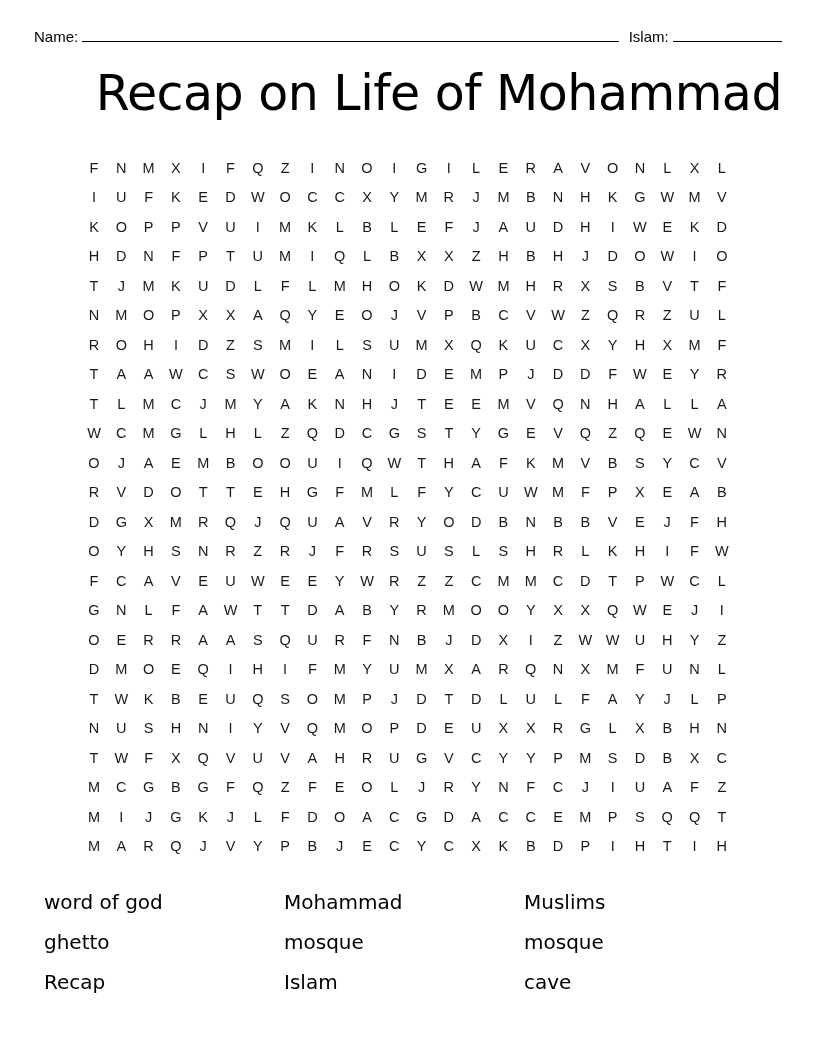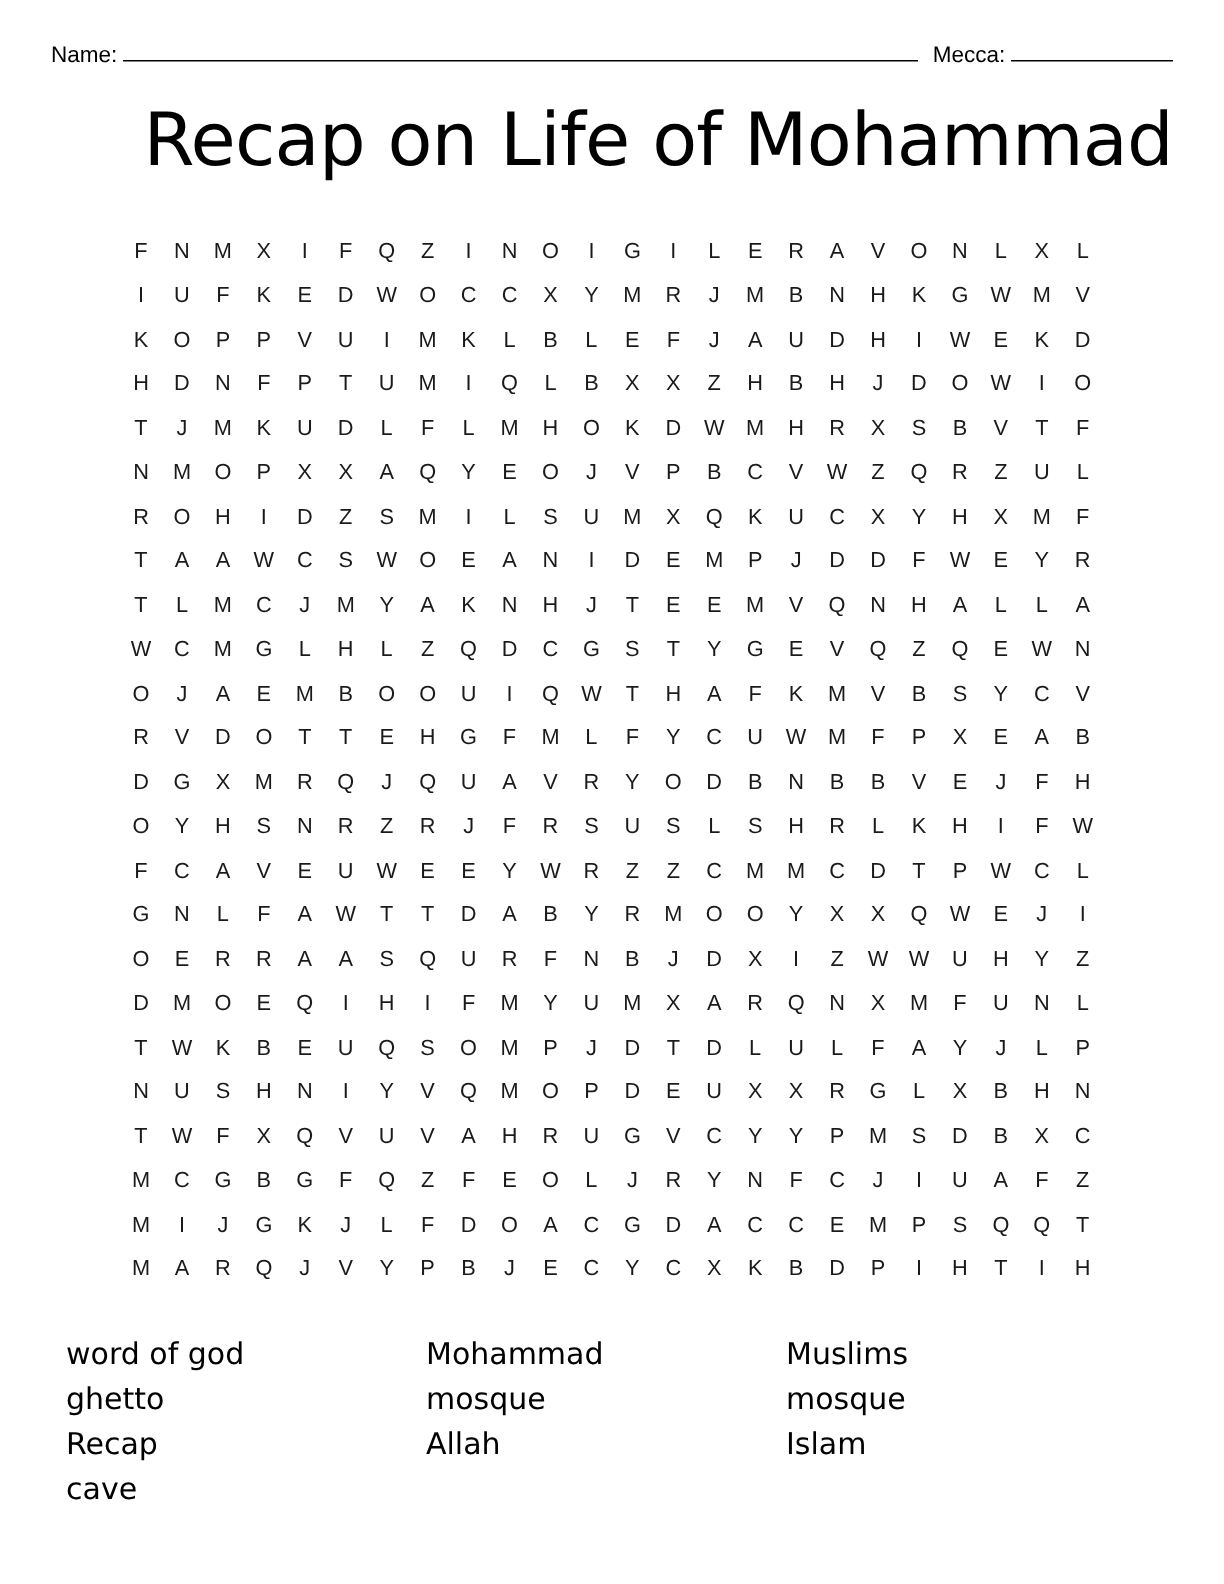--- a/index.html
+++ b/index.html
@@ -74,38 +74,38 @@
     font-size: 14.5px;
     font-family: "Liberation Sans", sans-serif;
     color: #1a1a1a;
   }
 
   
   .wordlist {
     margin: 26px 0 0 10px;
     display: grid;
     grid-template-columns: 240px 240px 1fr;
-    row-gap: 0;
+    row-gap: 10px;
     font-size: 20px;
     font-family: "DejaVu Sans", sans-serif;
   }
   .word {
     line-height: 1.5;
     white-space: nowrap;
   }
 </style>
 </head>
 <body>
 
 <div class="page">
 
   <div class="header-line">
     <span class="header-label">Name:</span>
     <span class="rule name-rule"></span>
-    <span class="header-label">Mecca:</span>
+    <span class="header-label">Islam:</span>
     <span class="rule date-rule"></span>
   </div>
 
   <h1 class="title">Recap on Life of Mohammad</h1>
 
   <div class="grid" id="grid">
       <div class="grid-row">
         <span class="cell">F</span>
         <span class="cell">N</span>
         <span class="cell">M</span>
@@ -732,19 +732,18 @@
     </div>
 
   <div class="wordlist" id="wordlist">
       <div class="word">word of god</div>
       <div class="word">Mohammad</div>
       <div class="word">Muslims</div>
       <div class="word">ghetto</div>
       <div class="word">mosque</div>
       <div class="word">mosque</div>
       <div class="word">Recap</div>
-      <div class="word">Allah</div>
       <div class="word">Islam</div>
       <div class="word">cave</div>
       <div class="word"></div>
     </div>
 
 </div>
 
 </body></html>

